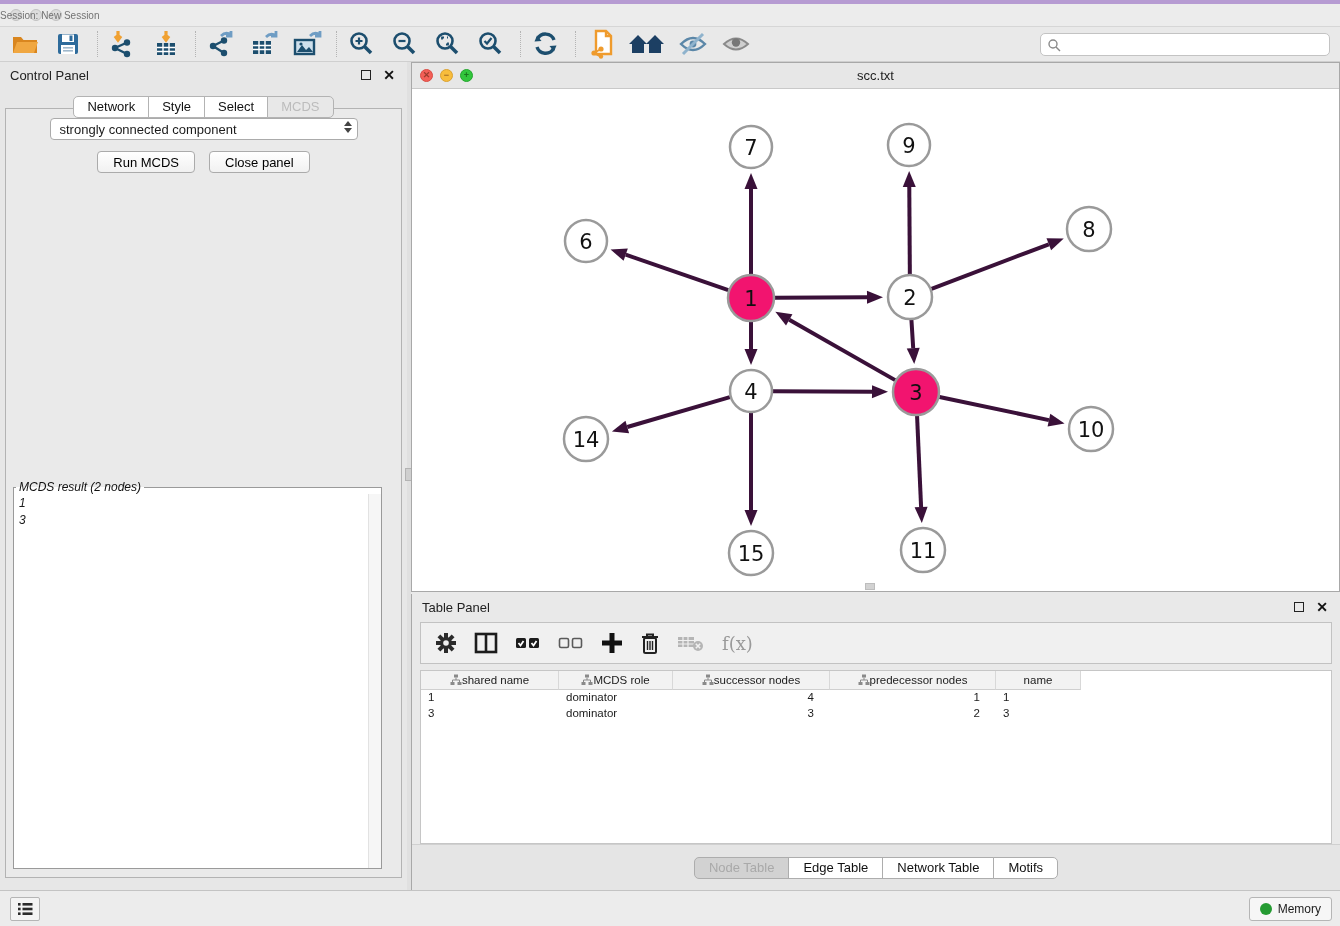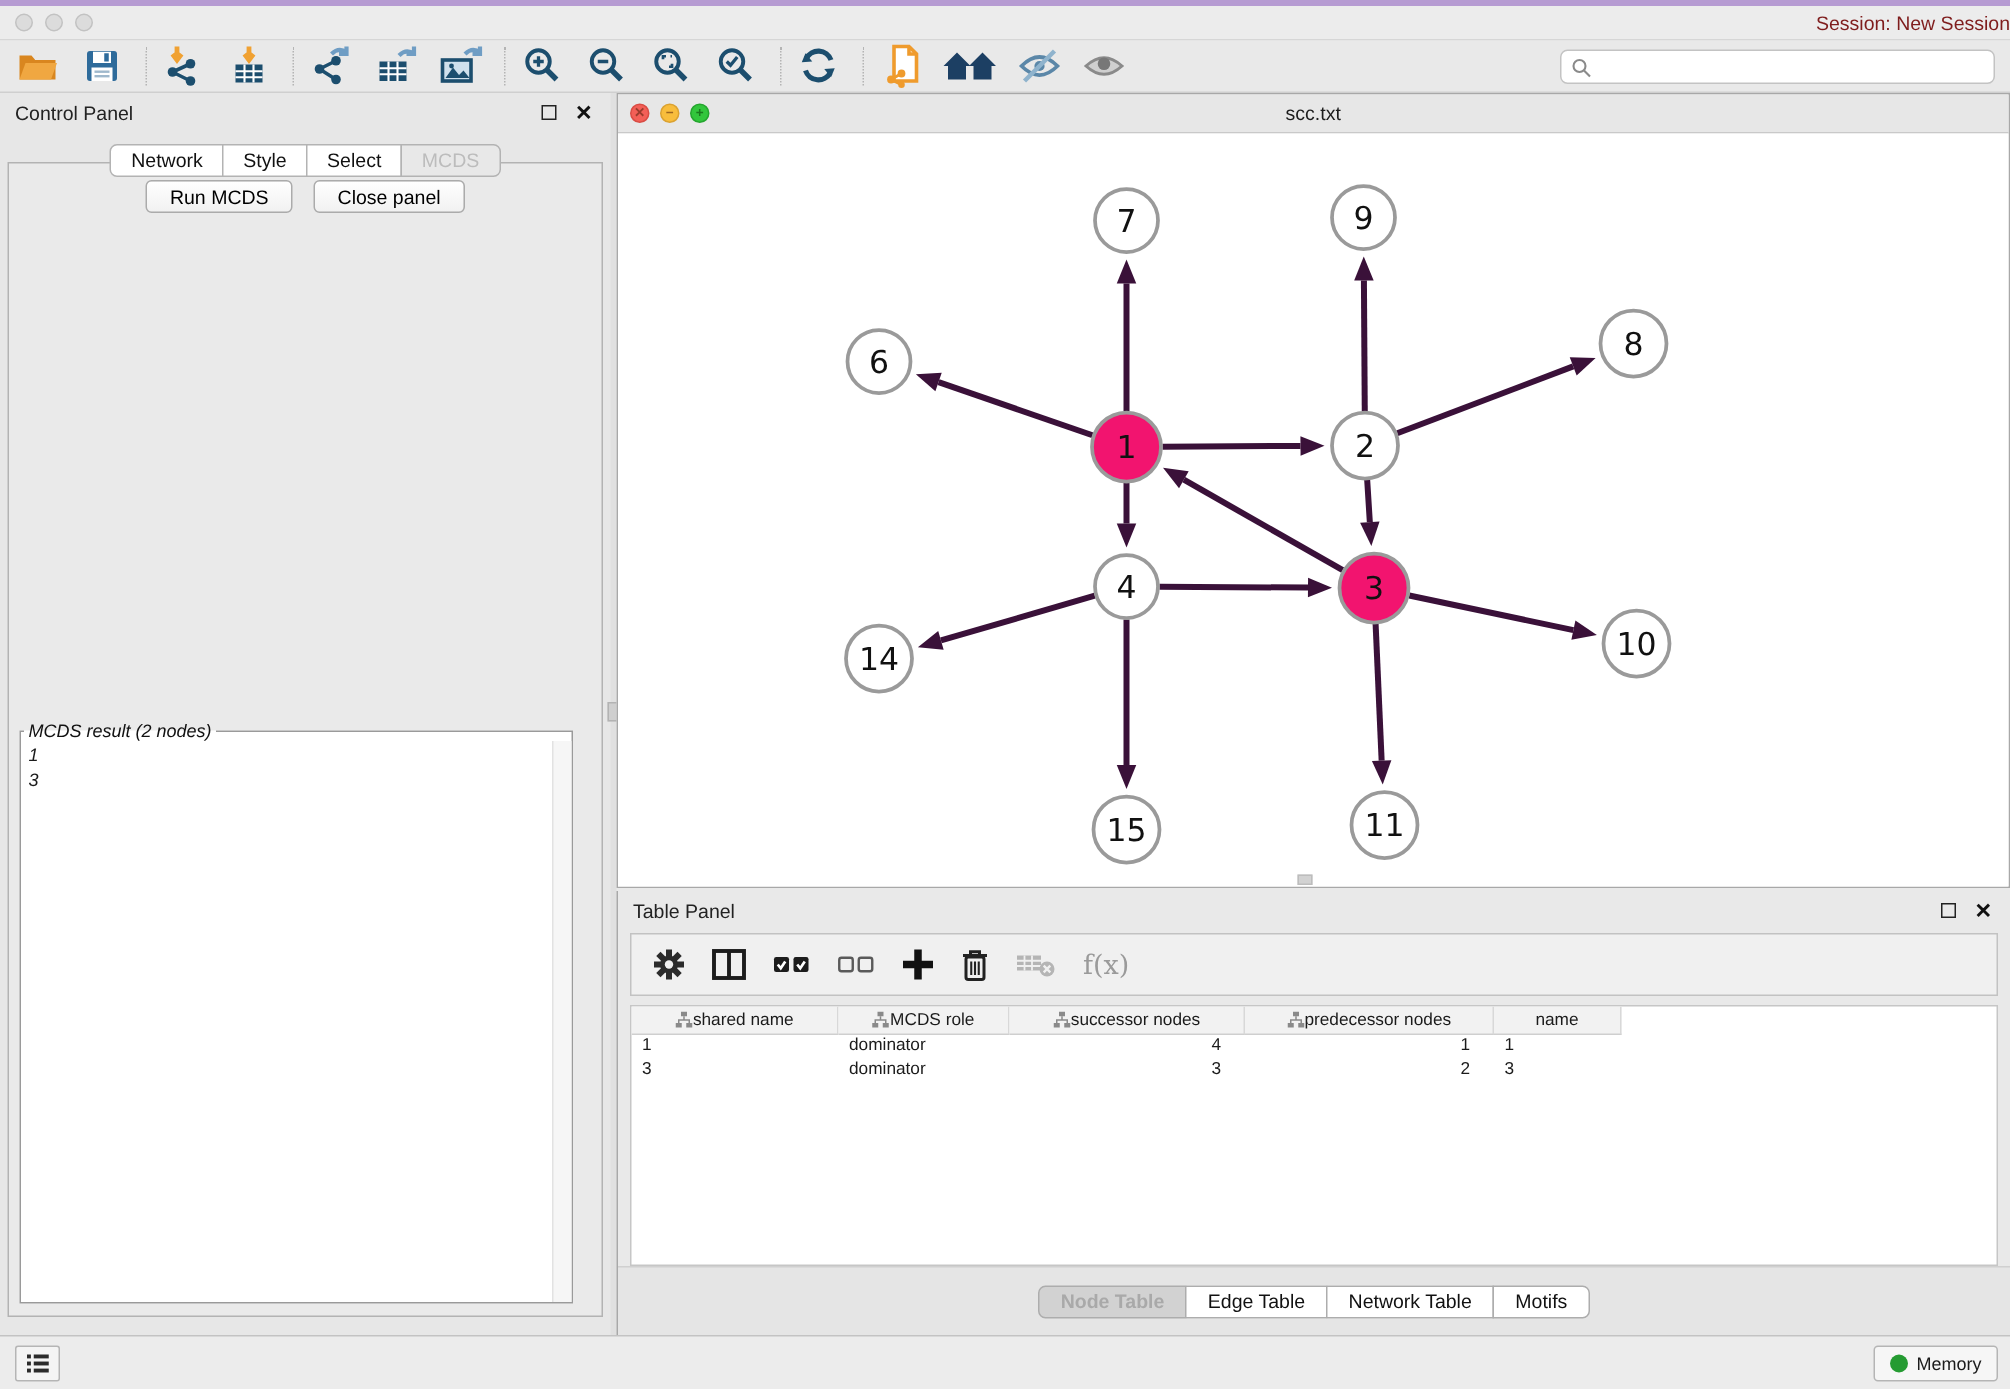--- a/index.html
+++ b/index.html
@@ -7,21 +7,21 @@
   body { font-family:"Liberation Sans", sans-serif; font-size:13px; color:#1b1b1b; background:#e9e9e9; }
   .window { position:relative; width:1340px; height:926px; background:#e9e9e9; }
 
   
   .desktop-strip { position:absolute; left:0; top:0; width:1340px; height:4px; background:#b69bd2; }
 
   
   .titlebar { position:absolute; left:0; top:4px; width:1340px; height:23px; background:#ececec; border-bottom:1px solid #d6d6d6; display:flex; align-items:center; }
   .traffic { display:flex; gap:8px; margin-left:10px; }
   .traffic .dot { width:12px; height:12px; border-radius:50%; background:#dcdcdc; border:1px solid #c2c2c2; display:flex; align-items:center; justify-content:center; font-size:8px; line-height:1; color:rgba(0,0,0,.45); }
-  .titlebar .wtitle { position:absolute; left:0; right:0; text-align:right; color:#7f1d1d; font-size:13px; }
+  .titlebar .wtitle { position:absolute; left:0; right:0; text-align:left; color:#737373; font-size:10px; }
 
   
   .toolbar { position:absolute; left:0; top:27px; width:1340px; height:35px; background:#e9e9e9; border-bottom:1px solid #cfcfcf; display:flex; align-items:center; padding-left:8px; }
   .tb-btn { width:34px; height:30px; display:flex; align-items:center; justify-content:center; margin-right:9px; }
   .tb-sep { width:1px; height:26px; border-left:1px dotted #b4b4b4; margin:0 8px 0 3px; }
   .search-wrap { position:absolute; right:10px; top:6px; width:290px; height:23px; }
   .search-wrap input { width:100%; height:100%; border:1px solid #c3c3c3; border-radius:5px; background:#fff; padding-left:24px; font-size:12px; outline:none; }
   .search-glass { position:absolute; left:7px; top:5px; }
 
   
@@ -75,21 +75,21 @@
   .tp-table { position:absolute; left:8px; right:8px; top:76px; bottom:46px; background:#fff; border:1px solid #c6c6c6; overflow:hidden; }
   .thead { display:flex; height:19px; }
   .th { background:#f2f2f2; border-right:1px solid #d8d8d8; border-bottom:1px solid #cfcfcf; display:flex; align-items:center; justify-content:center; gap:0; font-size:11.5px; color:#1b1b1b; }
   .trow { display:flex; height:16px; font-size:11.5px; }
   .td { padding:1px 0 0 7px; white-space:nowrap; }
   .td.r { text-align:right; padding:1px 16px 0 0; }
   .c0{width:138px;} .c1{width:114px;} .c2{width:157px;} .c3{width:166px;} .c4{width:85px;}
   .tp-tabs-strip { position:absolute; left:0; right:0; bottom:0; height:46px; background:#e5e5e5; border-top:1px solid #d0d0d0; display:flex; align-items:center; justify-content:center; }
   .tp-tabs { display:flex; }
   .tab-seg { border:1px solid #adadad; background:#fff; color:#111; font-size:13px; padding:2px 14px 3px; margin-left:-1px; }
-  .tab-seg.first { border-radius:5px 0 0 5px; margin-left:0;font-weight:bold; }
+  .tab-seg.first { border-radius:5px 0 0 5px; margin-left:0; }
   .tab-seg.last { border-radius:0 5px 5px 0; }
   .tab-seg.selected { background:#d2d2d2; color:#a9a9a9; }
 
   
   .statusbar { position:absolute; left:0; top:890px; width:1340px; height:36px; background:#ececec; border-top:1px solid #c3c3c3; }
   .status-left-btn { position:absolute; left:10px; top:6px; width:30px; height:24px; border:1px solid #b5b5b5; background:#f4f4f4; border-radius:2px; display:flex; align-items:center; justify-content:center; }
   .memory-btn { position:absolute; right:8px; top:6px; height:24px; padding:0 10px; border:1px solid #b5b5b5; background:#f6f6f6; border-radius:3px; display:flex; align-items:center; gap:6px; font-size:12px; }
   .mem-dot { width:12px; height:12px; border-radius:50%; background:#259b32; }
 </style>
 </head>
@@ -250,20 +250,27 @@
       <span class="float-ic"></span>
       <span class="close-ic">✕</span>
     </div>
     <div class="cp-tabs">
       <div class="seg first">Network</div>
       <div class="seg">Style</div>
       <div class="seg">Select</div>
       <div class="seg last disabled">MCDS</div>
     </div>
     <div class="cp-content">
+      <div class="combo">
+        <span>strongly connected component</span>
+        <span class="stepper">
+            <i class="up"></i>
+            <i class="dn"></i>
+          </span>
+      </div>
       <div class="btn-row">
         <button class="mac-btn">Run MCDS</button>
         <button class="mac-btn">Close panel</button>
       </div>
       <fieldset class="result-box">
         <legend>MCDS result (2 nodes)</legend>
         <div class="result-lines">
           <div>1</div>
           <div>3</div>
         </div>

